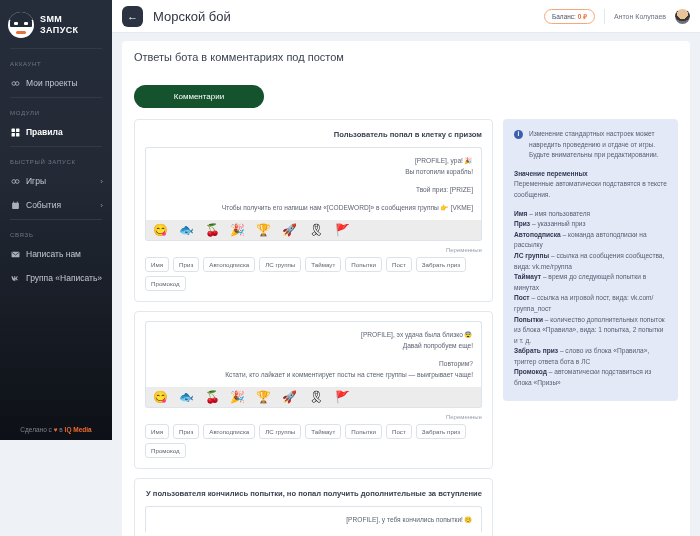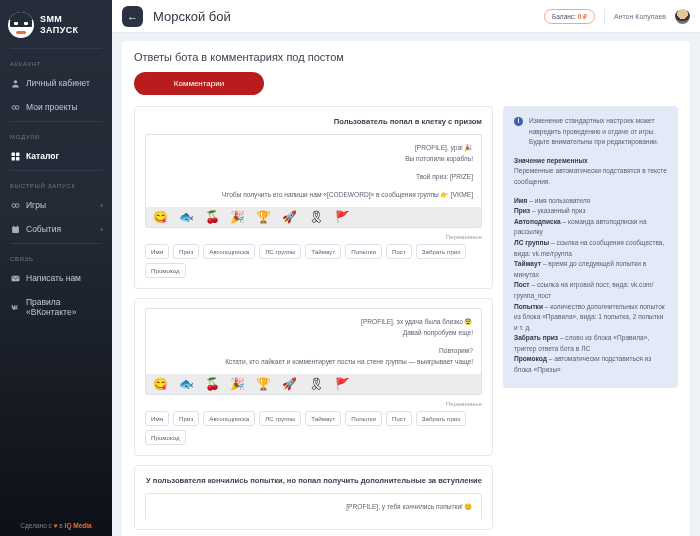--- a/index.html
+++ b/index.html
@@ -6,21 +6,21 @@
   html, body {
     width: 700px; height: 536px;
     font-family: "Liberation Sans", sans-serif;
     background: #eef1f6;
     overflow: hidden;
   }
   .app { display: flex; width: 700px; height: 536px; }
 
   
   .sidebar {
-    width: 112px; height: 536px;
+    width: 112px; height: 440px;
     background: #242b38;
     background-image: linear-gradient(180deg,#262d3a 0%,#232a36 40%,#0d1016 100%);
     flex: 0 0 112px;
     position: relative;
     padding-top: 6px;
   }
   .logo-row { display: flex; align-items: center; gap: 6px; padding: 6px 8px 8px 8px; }
   .logo-badge {
     width: 26px; height: 26px; border-radius: 50%;
     background: #fff; flex: 0 0 26px;
@@ -78,23 +78,23 @@
     width:15px; height:15px; border-radius:50%;
     background: radial-gradient(circle at 50% 32%, #e8c49b 0 42%, #3c3630 43% 60%, #6e7280 61%);
     flex:0 0 15px;
   }
 
   .scrollarea { flex:1; overflow:hidden; padding: 8px 10px 0 10px; }
   .panel {
     background:#fff; border-radius:4px; padding:10px 12px 12px 12px;
     min-height: 495px;
   }
-  .panel-title { font-size:11px; color:#3c4352; margin-bottom:9px; }
+  .panel-title { font-size:11px; color:#3c4352; margin-bottom:22px; }
   .tabbtn {
-    background:#b91c1c; color:#fff; border-radius:13px;
+    background:#14532d; color:#fff; border-radius:13px;
     font-size:8px; padding:7px 0; width:130px; text-align:center;
     cursor:pointer; border:none; font-family:inherit;
   }
 
   .columns { display:flex; gap:10px; margin-top:11px; align-items:flex-start; }
   .col-left { flex:1 1 auto; min-width:0; }
   .col-right { flex:0 0 175px; }
 
   .card {
     border:1px solid #e3e7ee; border-radius:4px;
@@ -152,29 +152,20 @@
         <div>SMM</div>
         <div>ЗАПУСК</div>
       </div>
     </div>
     <div class="side-sep"></div>
 
     <div>
       <div class="side-cat">АККАУНТ</div>
       <div class="side-item">
         <span class="side-ico">
-          <svg width="9" height="9" viewBox="0 0 16 16" fill="currentColor">
-              <circle cx="8" cy="5" r="3"></circle>
-              <path d="M2 15c0-3.3 2.7-5 6-5s6 1.7 6 5z"></path>
-            </svg>
-        </span>
-        <span>Личный кабинет</span>
-      </div>
-      <div class="side-item">
-        <span class="side-ico">
           <svg width="9" height="9" viewBox="0 0 16 16" fill="none" stroke="currentColor" stroke-width="1.6">
               <circle cx="5" cy="8" r="3.2"></circle>
               <circle cx="11" cy="8" r="3.2"></circle>
             </svg>
         </span>
         <span>Мои проекты</span>
       </div>
     </div>
     <div class="side-sep"></div>
 
@@ -182,21 +173,21 @@
       <div class="side-cat">МОДУЛИ</div>
       <div class="side-item active">
         <span class="side-ico">
           <svg width="9" height="9" viewBox="0 0 16 16" fill="currentColor">
               <rect x="1" y="1" width="6" height="6" rx="1"></rect>
               <rect x="9" y="1" width="6" height="6" rx="1"></rect>
               <rect x="1" y="9" width="6" height="6" rx="1"></rect>
               <rect x="9" y="9" width="6" height="6" rx="1"></rect>
             </svg>
         </span>
-        <span>Каталог</span>
+        <span>Правила</span>
       </div>
     </div>
     <div class="side-sep"></div>
 
     <div>
       <div class="side-cat">БЫСТРЫЙ ЗАПУСК</div>
       <div class="side-item">
         <span class="side-ico">
           <svg width="9" height="9" viewBox="0 0 16 16" fill="none" stroke="currentColor" stroke-width="1.6">
               <circle cx="5" cy="8" r="3.3"></circle>
@@ -230,21 +221,21 @@
             </svg>
         </span>
         <span>Написать нам</span>
       </div>
       <div class="side-item">
         <span class="side-ico">
           <svg width="9" height="9" viewBox="0 0 16 16" fill="currentColor">
               <path d="M1 4h2.3c.3 2.2 1.3 4 2.4 4.5V4h2.1v3.4c1-.3 2-1.6 2.4-3.4H12c-.3 1.9-1.3 3.3-2 3.9.7.5 1.9 1.7 2.4 3.4h-2.3c-.4-1.2-1.2-2.2-2.3-2.5V12H5.6C3 12 1.3 8.3 1 4z"></path>
             </svg>
         </span>
-        <span>Правила «ВКонтакте»</span>
+        <span>Группа «Написать»</span>
       </div>
     </div>
 
     <div class="footer-made">
       <span>Сделано с</span>
       <span class="hrt">♥</span>
       <span>в</span>
       <span class="iq">IQ Media</span>
     </div>
   </aside>

